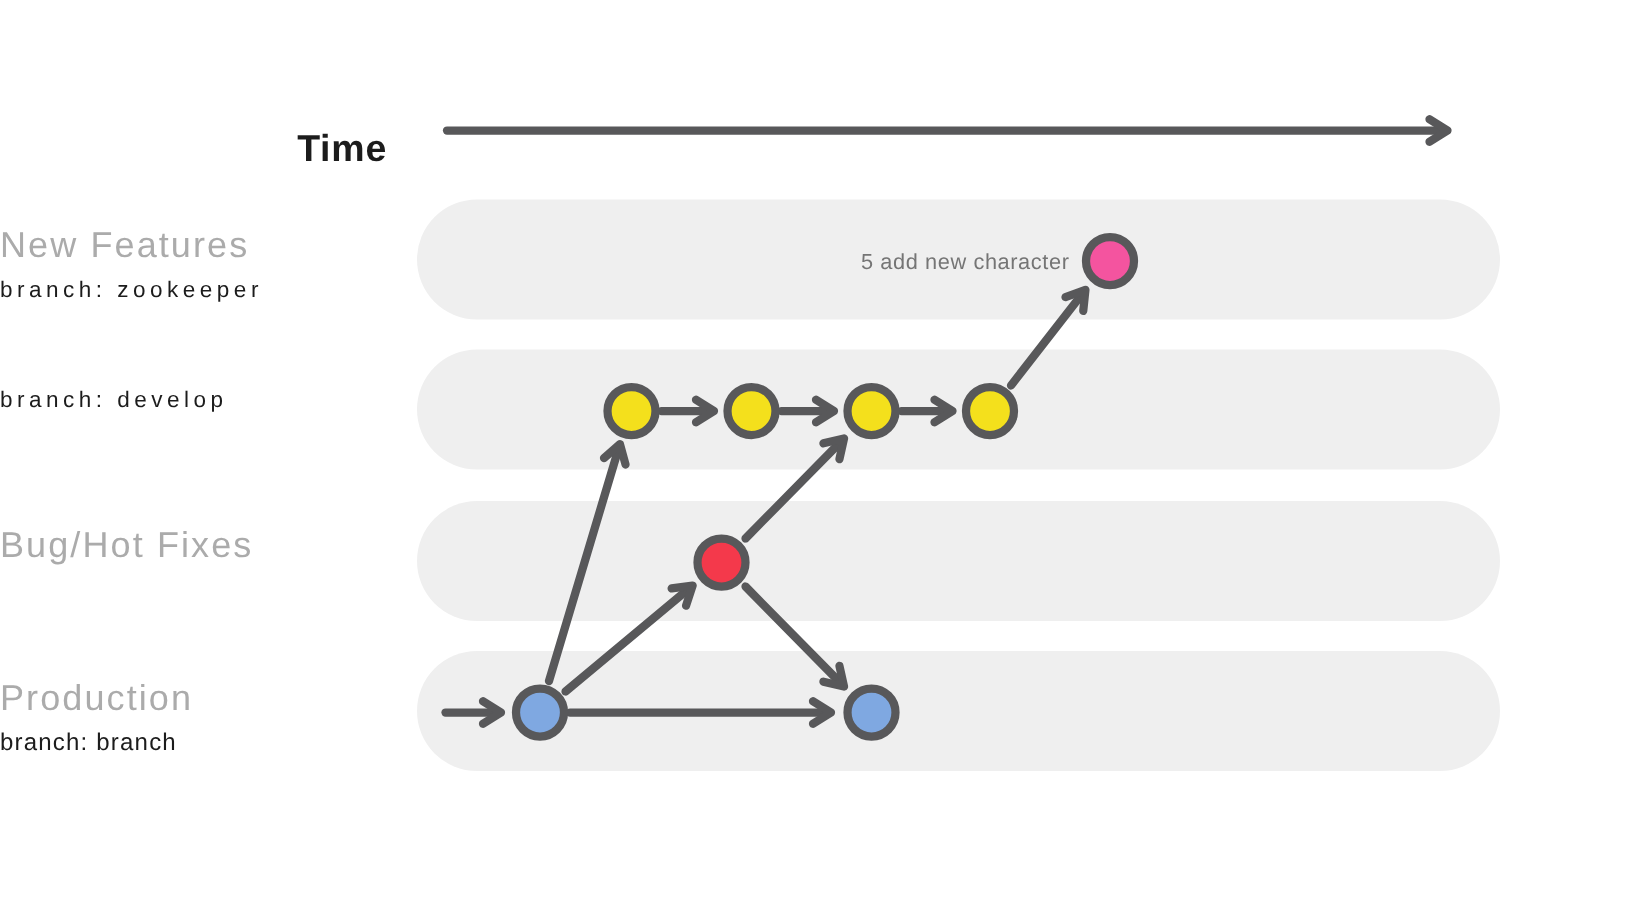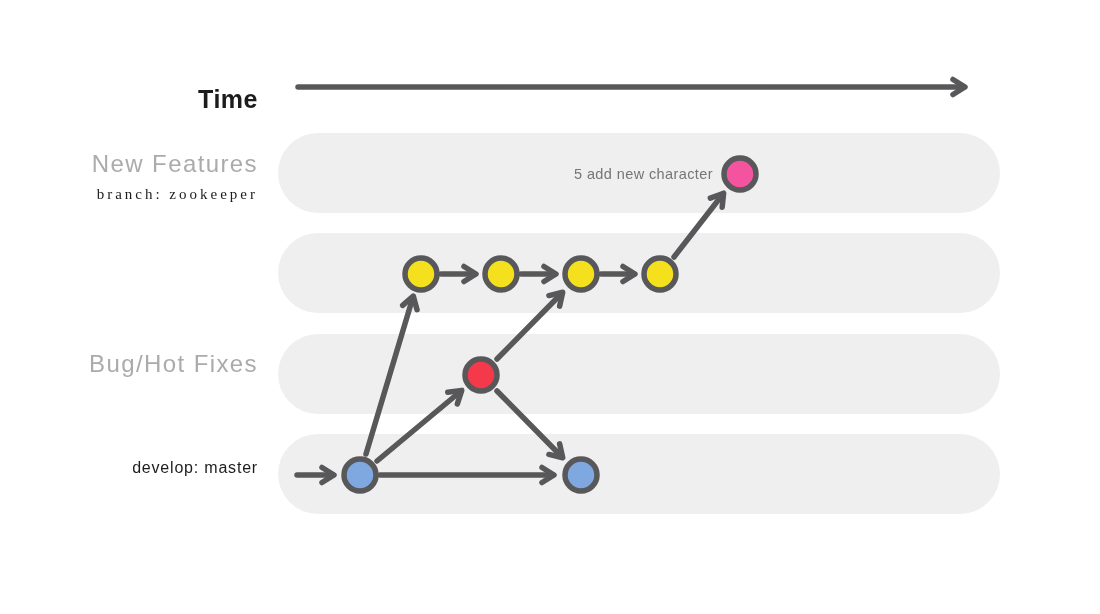--- a/index.html
+++ b/index.html
@@ -31,38 +31,37 @@
     text-align: right;
     font-size: 25px;
     font-weight: bold;
     letter-spacing: 0.5px;
     color: var(--text-dark);
   }
   .lane-label {
     position: absolute;
     left: 0;
     width: 258px;
-    text-align: right;
   }
   .lane-title {
     font-size: 24px;
     font-weight: 400;
     letter-spacing: 1.4px;
     line-height: 28px;
     color: var(--lane-title);
     white-space: nowrap;
   }
   .lane-branch {
     margin-top: 6px;
     line-height: 20px;
     color: var(--text-dark);
     white-space: nowrap;
   }
   .lane-branch.mono {
-    font-family: Liberation Serif, serif;
+    font-family: Liberation Sans, sans-serif;
     font-size: 15px;
     letter-spacing: 3px;
   }
   .lane-branch.sans {
     font-family: "Liberation Sans", sans-serif;
     font-size: 16px;
     letter-spacing: 0.8px;
   }
   svg.graph {
     position: absolute;
@@ -94,28 +93,30 @@
 
   <div class="labels-col">
     <div class="time-label">Time</div>
 
     <div class="lane-label" style="top:136px">
       <div class="lane-title">New Features</div>
       <div class="lane-branch mono">branch: zookeeper</div>
     </div>
 
     <div class="lane-label" style="top:237px">
+      <div class="lane-branch mono">branch: develop</div>
     </div>
 
     <div class="lane-label" style="top:336px">
       <div class="lane-title">Bug/Hot Fixes</div>
     </div>
 
     <div class="lane-label" style="top:438px">
-      <div class="lane-branch sans">develop: master</div>
+      <div class="lane-title">Production</div>
+      <div class="lane-branch sans">branch: branch</div>
     </div>
   </div>
 
   <svg class="graph" width="1100" height="614" viewBox="0 0 1100 614">
     <defs>
       <marker id="arrowhead" markerUnits="userSpaceOnUse" markerWidth="24" markerHeight="24" viewBox="0 0 24 24" refX="17" refY="12" orient="auto">
         <path d="M6,4.5 L18,12 L6,19.5" fill="none" stroke="#58585a" stroke-width="5.5" stroke-linecap="round" stroke-linejoin="round"></path>
       </marker>
     </defs>
 

